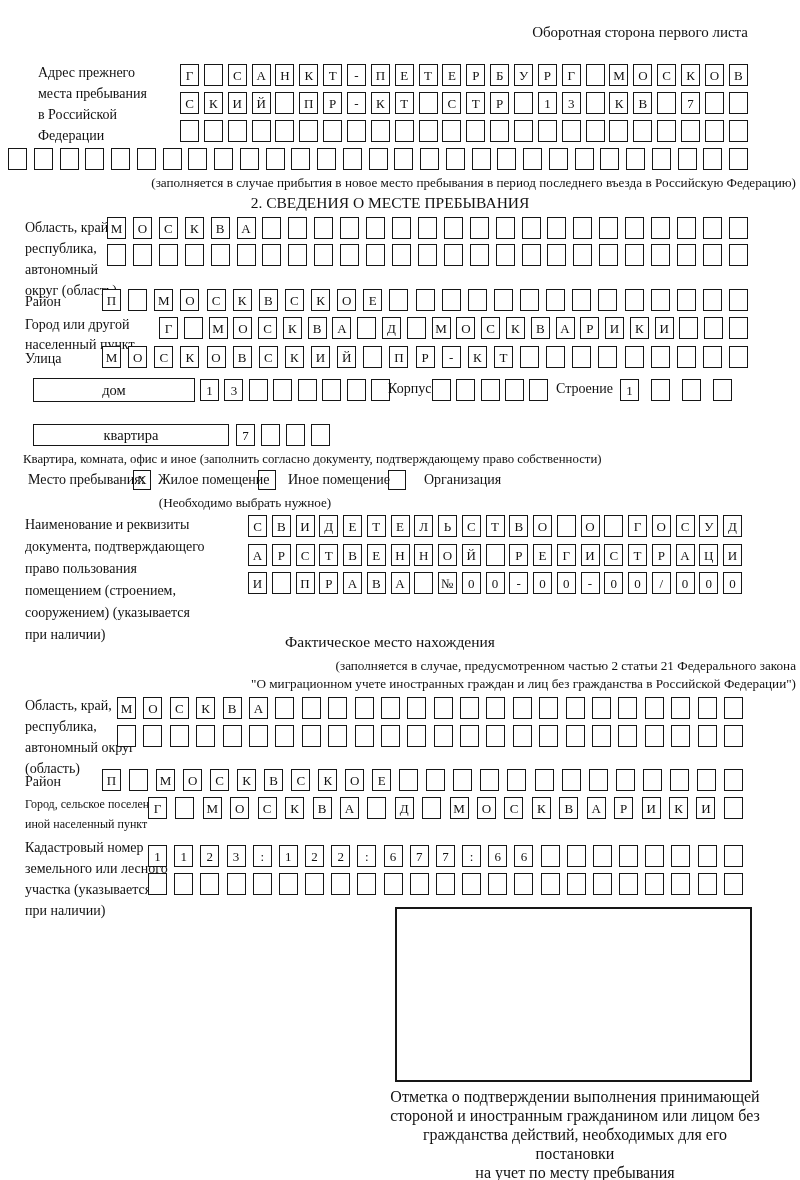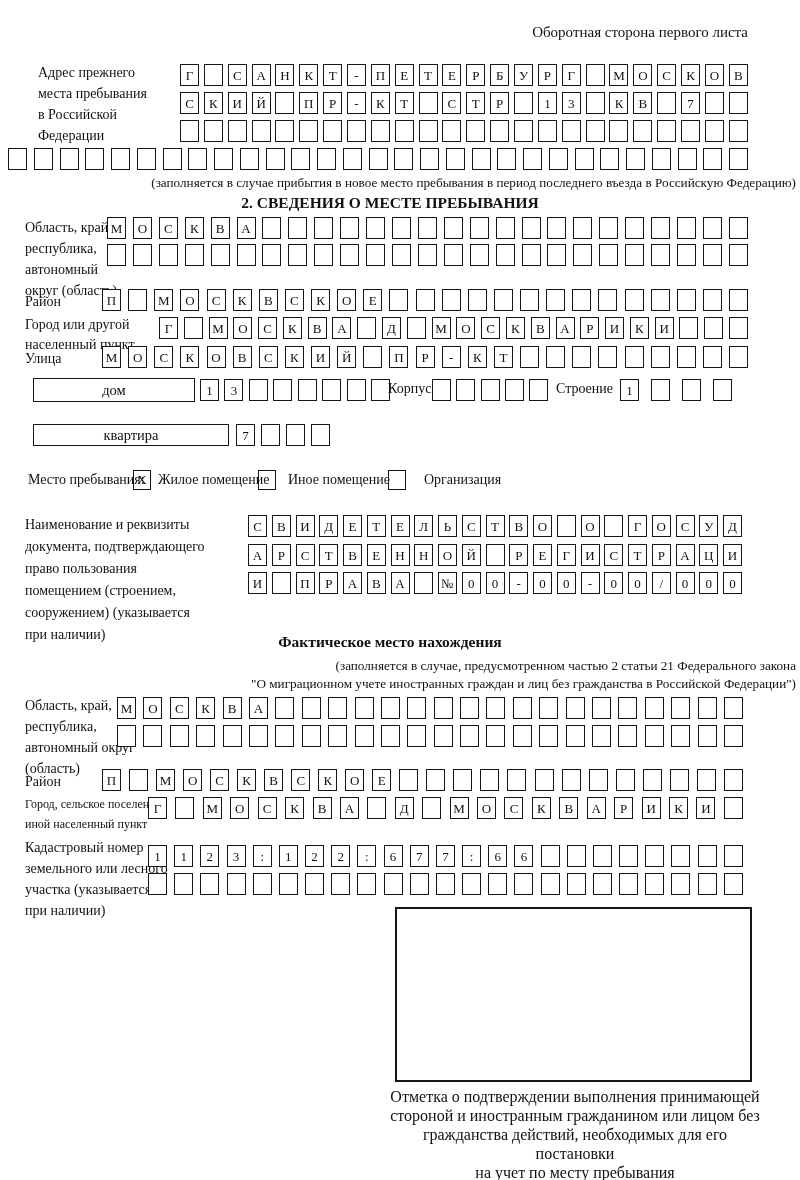--- a/index.html
+++ b/index.html
@@ -6,21 +6,21 @@
   .page{
     position:relative;width:800px;height:1180px;background:#ffffff;color:#111;
     font-family:"Liberation Serif","DejaVu Serif",serif;overflow:hidden;
   }
   .hdr-note{position:absolute;top:24px;right:52px;font-size:15px;}
   .lbl{position:absolute;font-size:14px;line-height:21px;white-space:pre-line;}
   .lbl.tight{line-height:19.5px;}
   .lbl.small{font-size:12px;line-height:20px;}
   .cap{position:absolute;font-size:12.8px;}
   .capc{position:absolute;left:0;width:796px;text-align:right;font-size:13.2px;}
-  .title{position:absolute;left:0;width:780px;text-align:center;font-weight:bold;font-size:15.5px;}
+  .title{position:absolute;left:0;width:780px;text-align:center;font-weight:normal;font-size:15.5px;}
   .cellrow{position:absolute;display:flex;justify-content:space-between;}
   .cell{
     flex:0 0 19px;width:19px;height:22px;box-sizing:border-box;
     border:1.8px solid #161616;background:#fff;
     display:flex;align-items:center;justify-content:center;
     font-size:13px;line-height:1;
   }
   .widebox{
     position:absolute;box-sizing:border-box;border:1.8px solid #161616;
     display:flex;align-items:center;justify-content:center;font-size:14.5px;
@@ -330,28 +330,30 @@
       <span class="cell"></span>
     </div>
 
   <div class="widebox" style="left:33px;top:424px;width:196px;height:22px;">квартира</div>
   <div class="cellrow" style="left:236px;top:424px;width:94px;">
       <span class="cell">7</span>
       <span class="cell"></span>
       <span class="cell"></span>
       <span class="cell"></span>
     </div>
+  <div class="cap" style="left:23px;top:452px;">Квартира, комната, офис и иное (заполнить согласно документу, подтверждающему право собственности)</div>
 
   <div class="opt" style="left:28px;top:472px;">Место пребывания:</div>
   <div class="chk" style="left:133px;top:470px;">X</div>
   <div class="opt" style="left:158px;top:472px;">Жилое помещение</div>
   <div class="chk" style="left:258px;top:470px;"></div>
   <div class="opt" style="left:288px;top:472px;">Иное помещение</div>
   <div class="chk" style="left:388px;top:470px;"></div>
   <div class="opt" style="left:424px;top:472px;">Организация</div>
+  <div class="cap" style="left:35px;top:495px;width:420px;text-align:center;font-size:13.2px;">(Необходимо выбрать нужное)</div>
 
   <div class="lbl" style="left:25px;top:514px;line-height:22px;">Наименование и реквизиты
 документа, подтверждающего
 право пользования
 помещением (строением,
 сооружением) (указывается
 при наличии)</div>
   <div class="cellrow" style="left:248px;top:515px;width:494px;">
       <span class="cell">С</span>
       <span class="cell">В</span>

